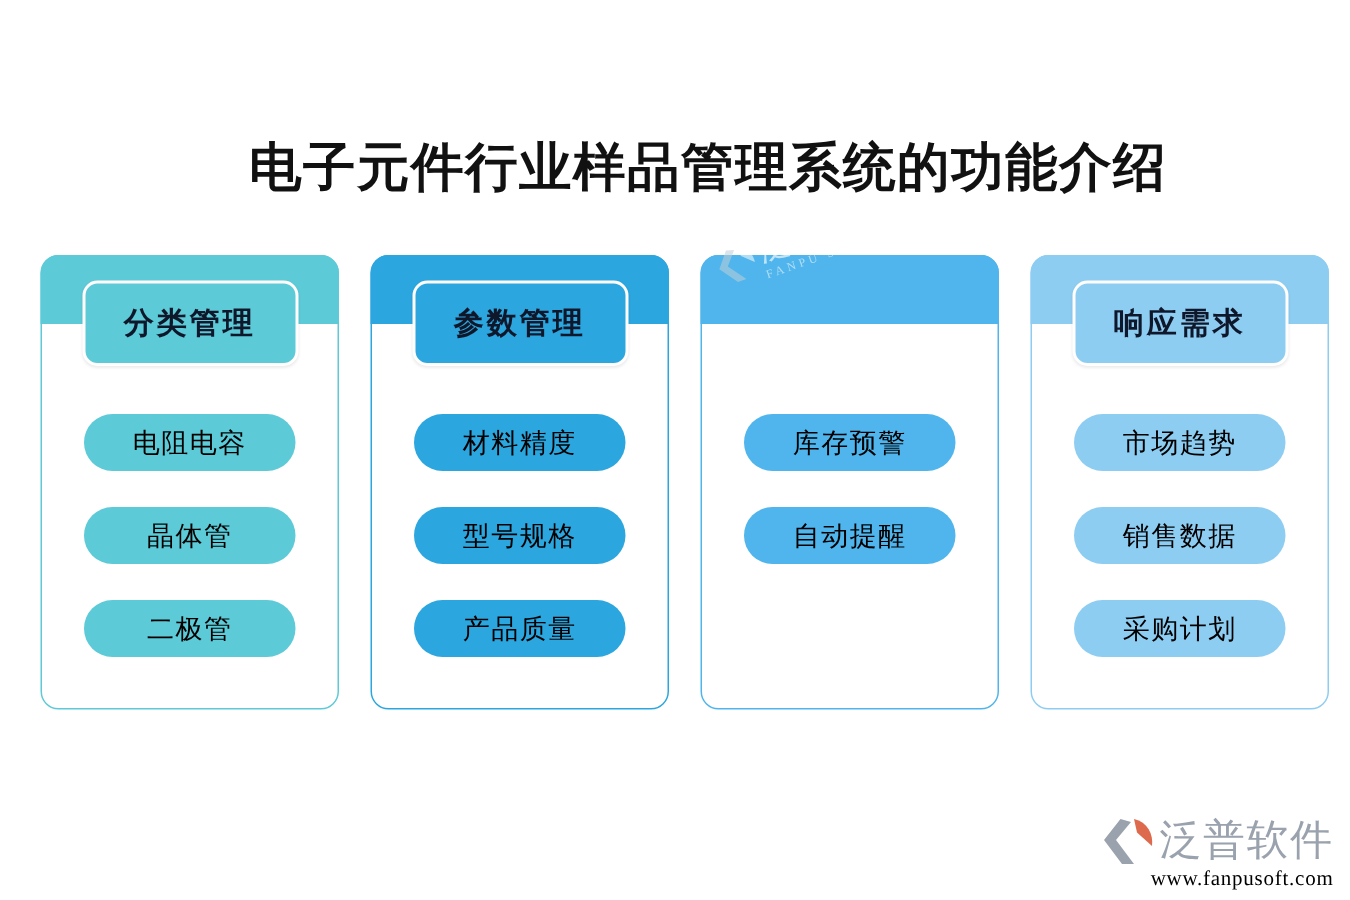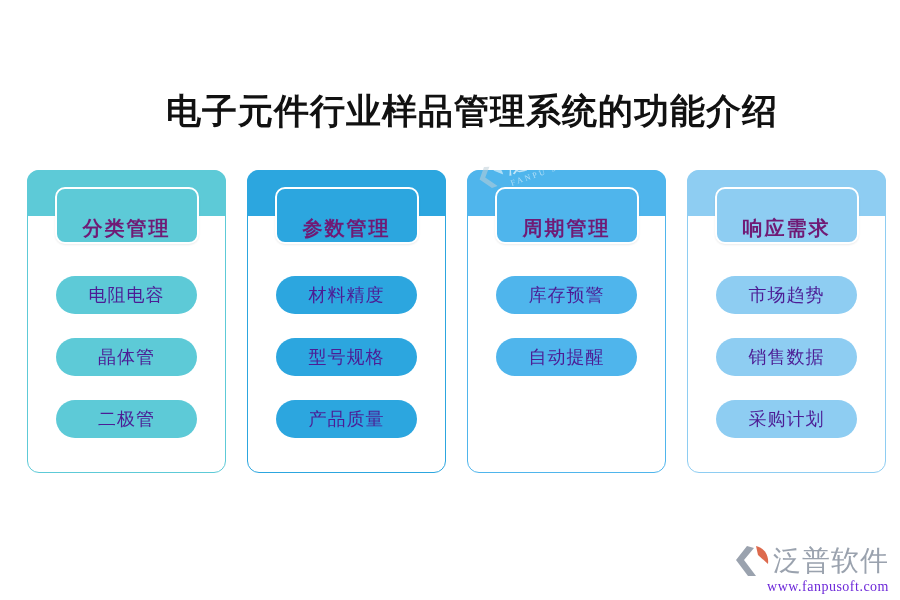--- a/index.html
+++ b/index.html
@@ -50,43 +50,43 @@
     position: absolute;
     top: 16px;
     left: 50%;
     transform: translateX(-50%);
     width: 140px;
     height: 53px;
     background: var(--accent);
     border: 2px solid #ffffff;
     border-radius: 10px;
     display: flex;
-    align-items: flex-end;
+    align-items: center;
     justify-content: center;
-    color: #701a75;
+    color: #0f172a;
     font-size: 20px;
     font-weight: 700;
     letter-spacing: 2px;
     box-shadow: 0 1px 2px rgba(0,0,0,0.08);
   }
   .pills {
     position: absolute;
     top: 105px;
     left: 0; right: 0;
     display: flex;
     flex-direction: column;
     align-items: center;
     gap: 24px;
   }
   .pill {
     width: 141px;
     height: 38px;
     border-radius: 19px;
     background: var(--accent);
-    color: #4c1d95;
+    color: #000000;
     display: flex;
     align-items: center;
     justify-content: center;
     font-size: 18px;
     letter-spacing: 1px;
   }
   .card-watermark {
     position: absolute;
     top: -3px;
     left: 6px;
@@ -159,23 +159,20 @@
       <div class="card-watermark">
         <svg width="27" height="27" viewBox="0 0 36 36">
           <path d="M13 3 L2 17 L14 33 L22 33 L10 17 L20 5 Z" fill="rgba(190,205,215,0.55)"></path>
           <path d="M22 3 C31 5 35 13 34 21 L24 12 Z" fill="rgba(255,255,255,0.55)"></path>
         </svg>
         <span class="cw-col">
           <span class="cw-text">泛普软件</span>
           <span class="cw-sub">FANPU SOFT</span>
         </span>
       </div>
-      <div class="header-box">
-        <span>周期管理</span>
-      </div>
       <div class="pills">
         <div class="pill">库存预警</div>
         <div class="pill">自动提醒</div>
       </div>
     </div>
 
     <div class="card" style="--accent: #8ecdf2;">
       <div class="band"></div>
       <div class="header-box">
         <span>响应需求</span>
@@ -190,16 +187,16 @@
   </div>
 
   <div class="footer">
     <div class="footer-row">
       <svg width="36" height="36" viewBox="0 0 36 36">
         <path id="logo-gray" d="M13 3 L2 17 L14 33 L22 33 L10 17 L20 5 Z" fill="#9aa2ae"></path>
         <path id="logo-orange" d="M22 3 C31 5 35 13 34 21 L24 12 Z" fill="#dd6a4d"></path>
       </svg>
       <span class="footer-brand" id="footer-brand" style="color: rgb(154, 162, 174);">泛普软件</span>
     </div>
-    <span class="footer-url" id="footer-url" style="color: #6d28d9;">www.fanpusoft.com</span>
+    <span class="footer-url" id="footer-url" style="color: #000000;">www.fanpusoft.com</span>
   </div>
 
 </div>
 
 </body></html>

